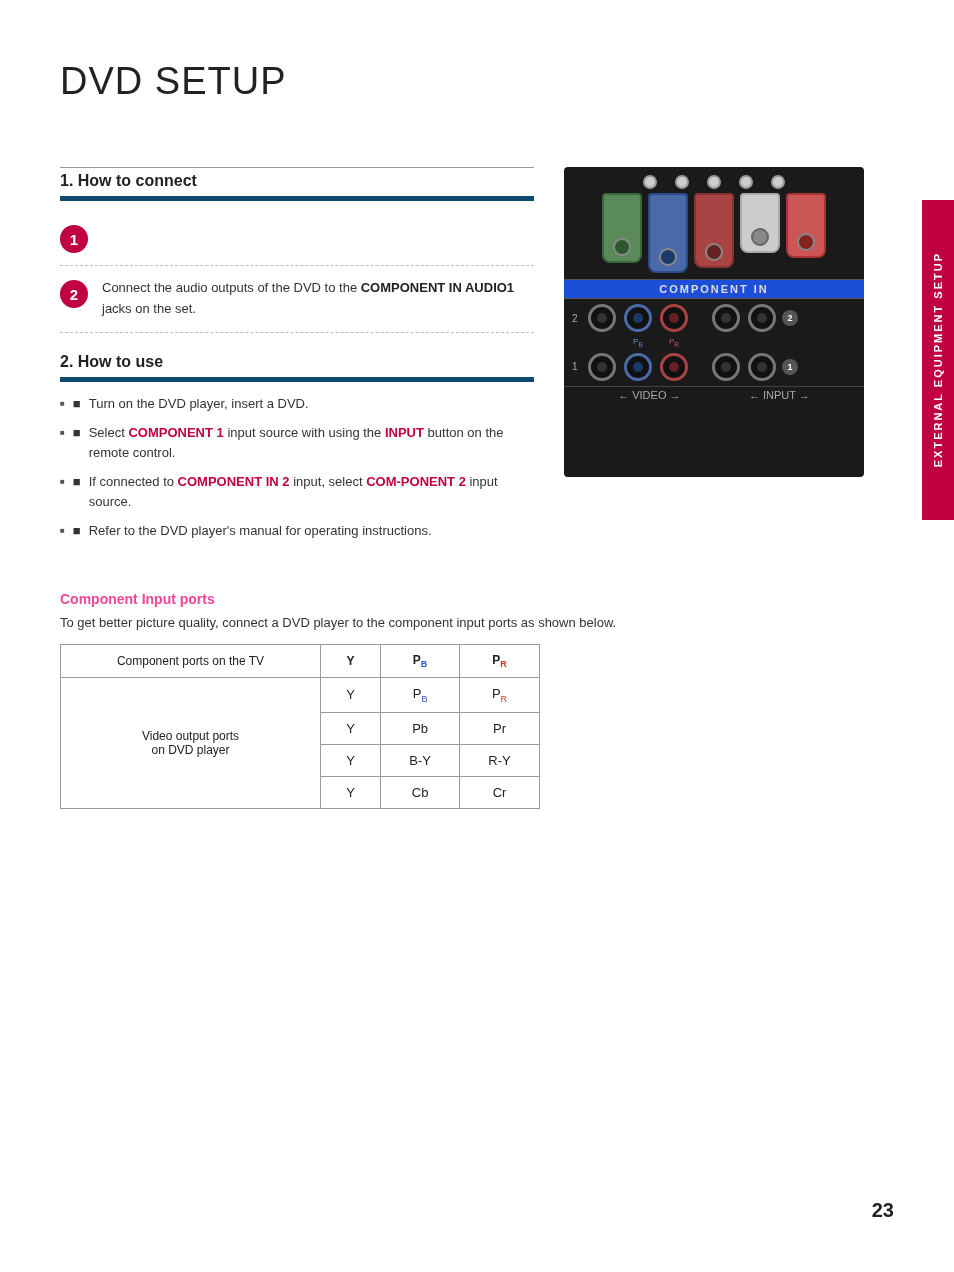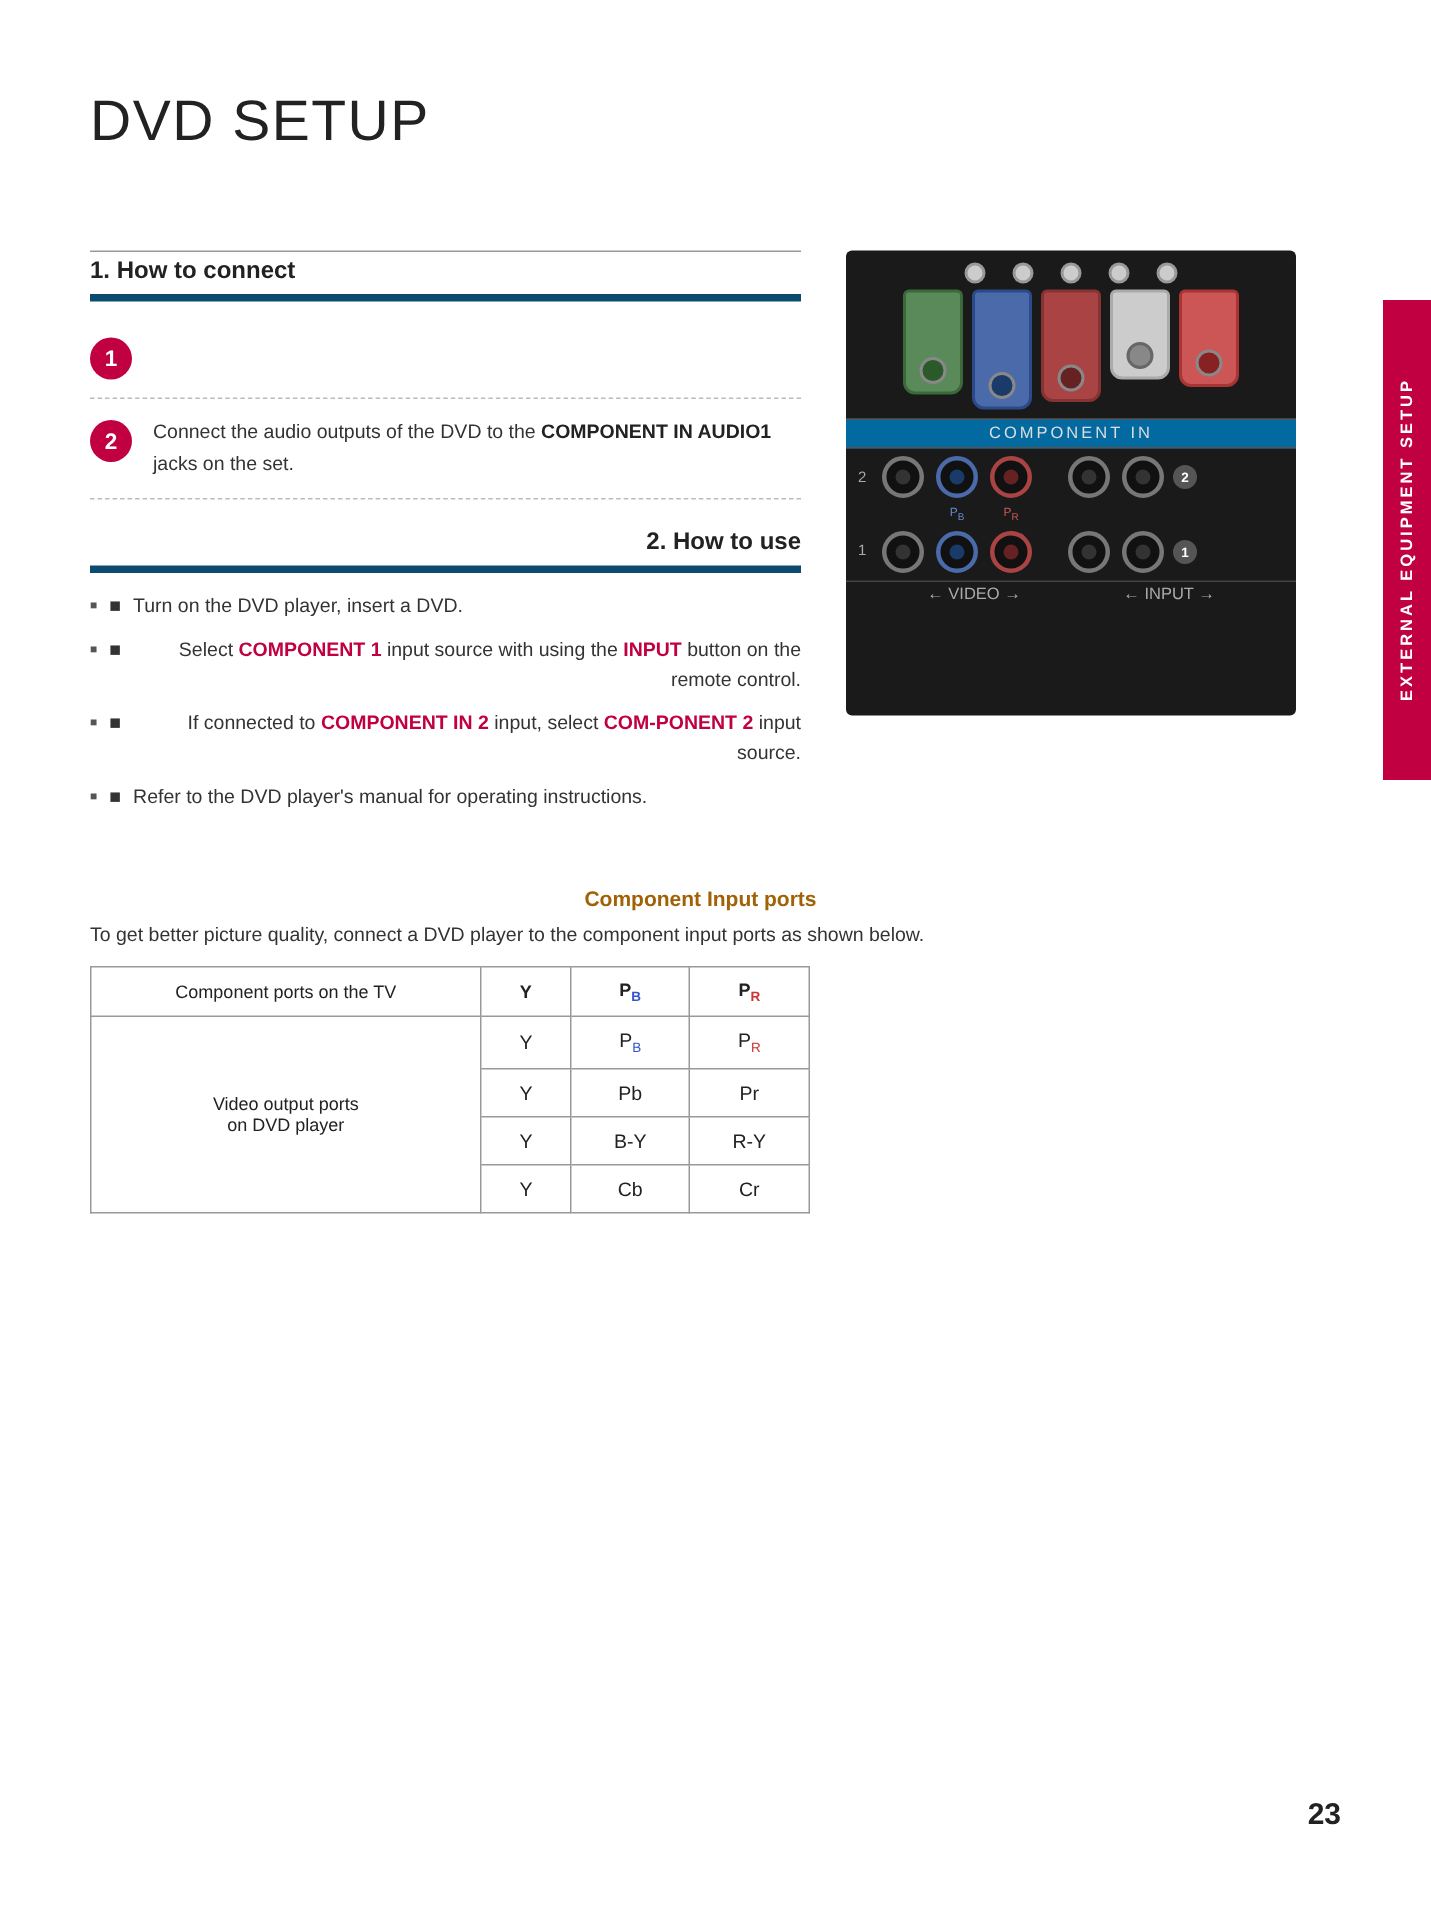--- a/index.html
+++ b/index.html
@@ -127,21 +127,20 @@
       color: #333;
     }
 
     .step-text b {
       color: #222;
     }
 
     
     .use-section {
       margin-top: 20px;
-      text-align: right;
     }
 
     .use-section .sub-heading {
       margin-bottom: 12px;
     }
 
     .bullet-list {
       list-style: none;
       padding: 0;
     }
@@ -179,23 +178,22 @@
     }
 
     
     .table-section {
       margin-top: 40px;
     }
 
     .table-section-title {
       font-size: 14px;
       font-weight: bold;
-      color: #a16207;
+      color: #ec4899;
       margin-bottom: 8px;
-      text-align: center;
     }
 
     .table-section-subtitle {
       font-size: 13px;
       color: #333;
       margin-bottom: 14px;
     }
 
     .component-table {
       border-collapse: collapse;
@@ -310,21 +308,21 @@
           </div>
 
           <div style="width:40px;height:60px;background:#ccc;border-radius:4px 4px 8px 8px;border:2px solid #aaa;position:relative;">
             <div style="position:absolute;bottom:5px;left:50%;transform:translateX(-50%);width:18px;height:18px;border-radius:50%;background:#888;border:2px solid #666;"></div>
           </div>
           <div style="width:40px;height:65px;background:#cc5555;border-radius:4px 4px 8px 8px;border:2px solid #aa3333;position:relative;">
             <div style="position:absolute;bottom:5px;left:50%;transform:translateX(-50%);width:18px;height:18px;border-radius:50%;background:#882222;border:2px solid #888;"></div>
           </div>
         </div>
 
-        <div style="background:#0369a1;color:#ddd;font-size:11px;font-weight:normal;text-align:center;padding:3px 0;letter-spacing:2px;border-top:1px solid #555;border-bottom:1px solid #555;">COMPONENT IN</div>
+        <div style="background:#1d4ed8;color:#ddd;font-size:11px;font-weight:bold;text-align:center;padding:3px 0;letter-spacing:2px;border-top:1px solid #555;border-bottom:1px solid #555;">COMPONENT IN</div>
 
         <div style="display:flex;align-items:center;padding:5px 8px;gap:4px;">
           <span style="color:#aaa;font-size:10px;width:12px;">2</span>
           <div style="display:flex;gap:8px;">
             <div style="width:28px;height:28px;border-radius:50%;border:3px solid #777;background:#111;display:flex;align-items:center;justify-content:center;">
                 <div style="width:10px;height:10px;border-radius:50%;background:#333;"></div>
               </div>
             <div style="width:28px;height:28px;border-radius:50%;border:3px solid #4a6aaa;background:#111;display:flex;align-items:center;justify-content:center;">
                 <div style="width:10px;height:10px;border-radius:50%;background:#1a3a6a;"></div>
               </div>

